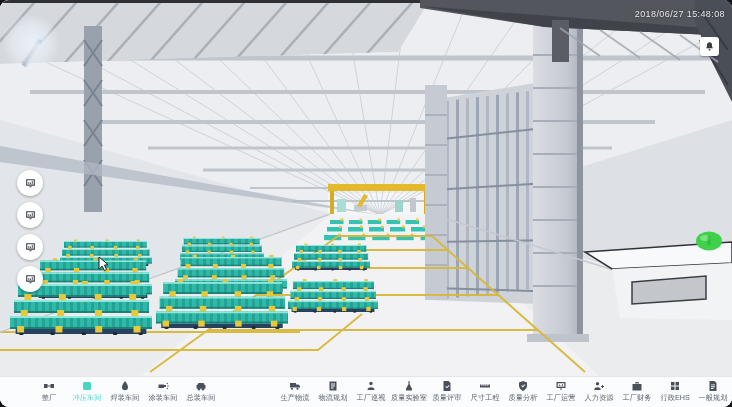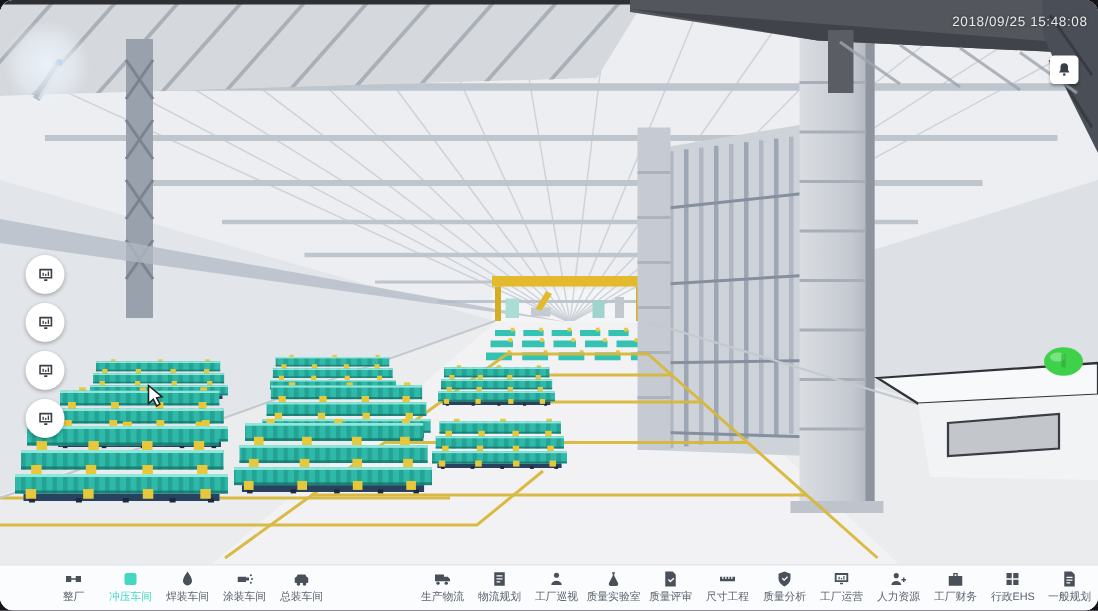--- a/index.html
+++ b/index.html
@@ -639,21 +639,21 @@
     <div class="glow"></div>
     <svg width="58" height="58">
       <g>
         <line x1="22" y1="52" x2="37" y2="28" stroke="#9aa2ac" stroke-width="5"></line>
         <line x1="24" y1="52" x2="38" y2="30" stroke="#c9ced6" stroke-width="2"></line>
         <circle cx="37.5" cy="27.5" r="2.2" fill="#3f8fe0"></circle>
       </g>
     </svg>
   </div>
 
-  <div class="timestamp">2018/09/25 15:48:08</div>
+  <div class="timestamp">2018/06/27 15:48:08</div>
 
   <div class="bell-btn">
     <svg>
         <use href="#bell-icon"></use>
       </svg>
   </div>
 
   <div class="side-tools" id="side-tools">
       <div class="circle-btn">
         <svg>

